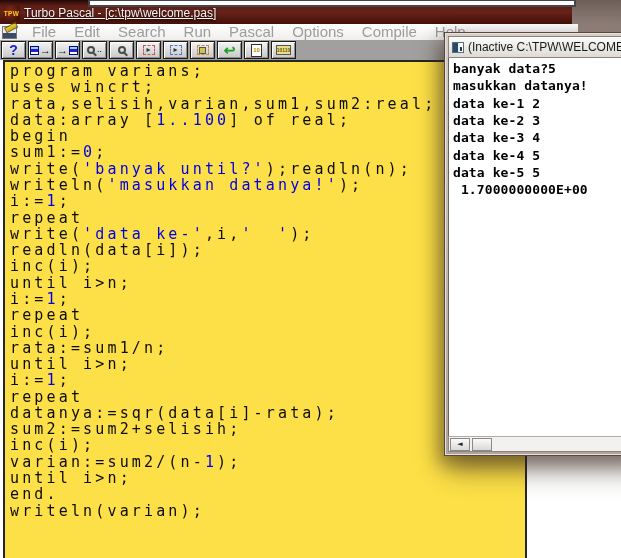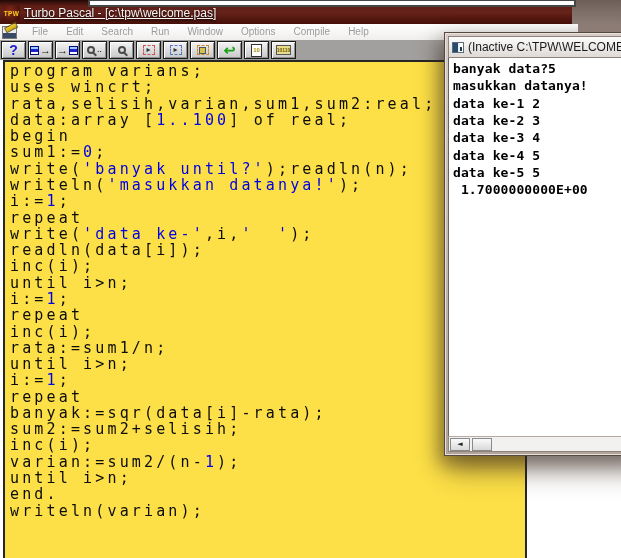--- a/index.html
+++ b/index.html
@@ -26,21 +26,21 @@
   .title-text{color:#f7f3f2;font-size:12px;margin-top:1px;text-shadow:0 1px 2px #000;white-space:nowrap;text-decoration:underline;}
 
   .menubar{position:absolute;left:0;top:24px;width:578px;height:16px;
     background:linear-gradient(180deg,#ffffff,#efeeec);display:flex;align-items:center;}
   .doc-icon{width:15px;height:13px;margin:0 6px 0 2px;position:relative;
     background:linear-gradient(180deg,#e9ecef 0 6px,#3a4a66 6px 100%);
     border:1px solid #777;box-sizing:border-box;}
   .doc-icon::after{content:"";position:absolute;left:1px;top:1px;width:11px;height:4px;
     background:linear-gradient(#f3d22a,#c9a50f);border:1px solid #6b5a10;
     transform:rotate(-28deg);transform-origin:left top;}
-  .menu-item{font-size:10px;color:#9c9c9c;padding:0 9px;line-height:16px;cursor:default;}
+  .menu-item{font-size:15px;color:#9c9c9c;padding:0 9px;line-height:16px;cursor:default;}
 
   .toolbar{position:absolute;left:0;top:40px;width:578px;height:20px;background:#a2a09e;
     display:flex;gap:2px;padding:1px 0 0 1px;box-sizing:border-box;}
   .tbtn{width:25px;height:18px;background:linear-gradient(#f4f4f4,#c7c7c7);
     border:1px solid #1a1a1a;box-shadow:inset 1px 1px 0 #fff,inset -1px -1px 0 #8f8f8f;
     display:flex;align-items:center;justify-content:center;gap:1px;padding:0;}
   .g-help{color:#2020c8;font-weight:bold;font-size:14px;line-height:1;}
   .g-arrow{font-size:11px;font-weight:bold;color:#111;line-height:1;}
   .g-floppy{width:9px;height:9px;border:1px solid #000a7a;box-sizing:border-box;
     background:linear-gradient(180deg,#9accff 0 2px,#1f1fcc 2px 5px,#ffffff 5px 9px);}
@@ -101,21 +101,21 @@
       <span class="title-text">Turbo Pascal - [c:\tpw\welcome.pas]</span>
     </div>
 
     <div class="menubar">
       <span class="doc-icon"></span>
       <div id="menu-items" style="display:flex;">
           <span class="menu-item">File</span>
           <span class="menu-item">Edit</span>
           <span class="menu-item">Search</span>
           <span class="menu-item">Run</span>
-          <span class="menu-item">Window</span>
+          <span class="menu-item">Pascal</span>
           <span class="menu-item">Options</span>
           <span class="menu-item">Compile</span>
           <span class="menu-item">Help</span>
         </div>
     </div>
 
     <div class="toolbar" id="toolbar">
         <button class="tbtn">
           <span class="g-help">?</span>
         </button>
@@ -176,21 +176,21 @@
           <div class="code-line"><span class="c-k">readln(data[i]);</span></div>
           <div class="code-line"><span class="c-k">inc(i);</span></div>
           <div class="code-line"><span class="c-k">until i&gt;n;</span></div>
           <div class="code-line"><span class="c-k">i:=</span><span class="c-b">1</span><span class="c-k">;</span></div>
           <div class="code-line"><span class="c-k">repeat</span></div>
           <div class="code-line"><span class="c-k">inc(i);</span></div>
           <div class="code-line"><span class="c-k">rata:=sum1/n;</span></div>
           <div class="code-line"><span class="c-k">until i&gt;n;</span></div>
           <div class="code-line"><span class="c-k">i:=</span><span class="c-b">1</span><span class="c-k">;</span></div>
           <div class="code-line"><span class="c-k">repeat</span></div>
-          <div class="code-line"><span class="c-k">banyak:=sqr(data[i]-rata);</span></div>
+          <div class="code-line"><span class="c-k">datanya:=sqr(data[i]-rata);</span></div>
           <div class="code-line"><span class="c-k">sum2:=sum2+selisih;</span></div>
           <div class="code-line"><span class="c-k">inc(i);</span></div>
           <div class="code-line"><span class="c-k">varian:=sum2/(n-</span><span class="c-b">1</span><span class="c-k">);</span></div>
           <div class="code-line"><span class="c-k">until i&gt;n;</span></div>
           <div class="code-line"><span class="c-k">end.</span></div>
           <div class="code-line"><span class="c-k">writeln(varian);</span></div>
         </div>
     </div>
   </div>
 

